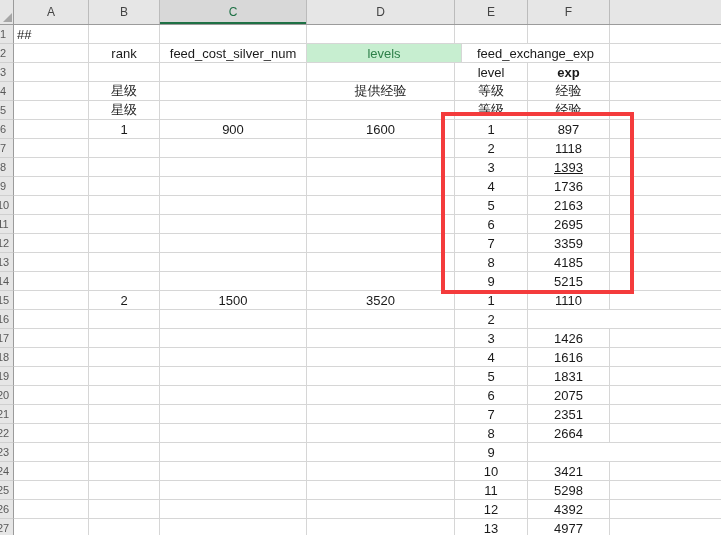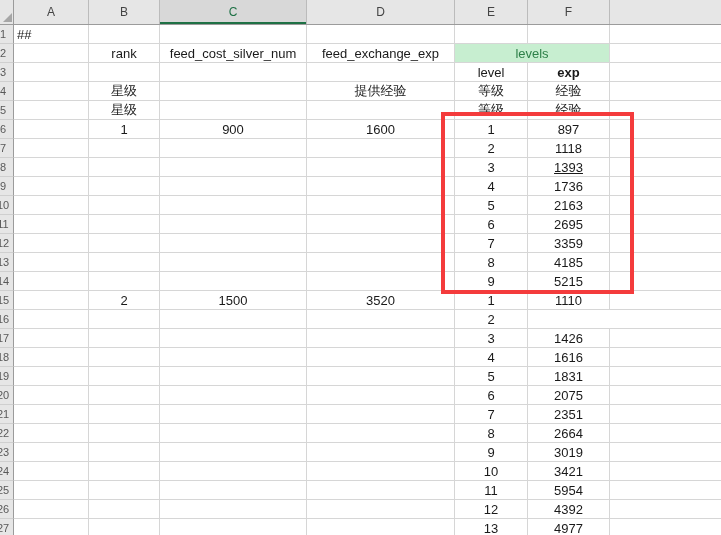--- a/index.html
+++ b/index.html
@@ -90,22 +90,22 @@
       <div class="cell" style="width: 82px;"></div>
       <div class="cell filler"></div>
     </div>
     <div class="sheet-row">
       <div class="row-header">
         <span class="row-num">2</span>
       </div>
       <div class="cell" style="width: 75px;"></div>
       <div class="cell" style="width: 71px;">rank</div>
       <div class="cell" style="width: 147px;">feed_cost_silver_num</div>
+      <div class="cell good" style="width: 155px;">levels</div>
       <div class="cell" style="width: 148px;">feed_exchange_exp</div>
-      <div class="cell good" style="width: 155px;">levels</div>
       <div class="cell filler"></div>
     </div>
     <div class="sheet-row">
       <div class="row-header">
         <span class="row-num">3</span>
       </div>
       <div class="cell" style="width: 75px;"></div>
       <div class="cell" style="width: 71px;"></div>
       <div class="cell" style="width: 147px;"></div>
       <div class="cell" style="width: 148px;"></div>
@@ -342,21 +342,20 @@
     </div>
     <div class="sheet-row">
       <div class="row-header">
         <span class="row-num">23</span>
       </div>
       <div class="cell" style="width: 75px;"></div>
       <div class="cell" style="width: 71px;"></div>
       <div class="cell" style="width: 147px;"></div>
       <div class="cell" style="width: 148px;"></div>
       <div class="cell" style="width: 73px;">9</div>
-      <div class="cell" style="width: 82px;">3019</div>
       <div class="cell filler"></div>
     </div>
     <div class="sheet-row">
       <div class="row-header">
         <span class="row-num">24</span>
       </div>
       <div class="cell" style="width: 75px;"></div>
       <div class="cell" style="width: 71px;"></div>
       <div class="cell" style="width: 147px;"></div>
       <div class="cell" style="width: 148px;"></div>
@@ -366,21 +365,21 @@
     </div>
     <div class="sheet-row">
       <div class="row-header">
         <span class="row-num">25</span>
       </div>
       <div class="cell" style="width: 75px;"></div>
       <div class="cell" style="width: 71px;"></div>
       <div class="cell" style="width: 147px;"></div>
       <div class="cell" style="width: 148px;"></div>
       <div class="cell" style="width: 73px;">11</div>
-      <div class="cell" style="width: 82px;">5954</div>
+      <div class="cell" style="width: 82px;">5298</div>
       <div class="cell filler"></div>
     </div>
     <div class="sheet-row">
       <div class="row-header">
         <span class="row-num">26</span>
       </div>
       <div class="cell" style="width: 75px;"></div>
       <div class="cell" style="width: 71px;"></div>
       <div class="cell" style="width: 147px;"></div>
       <div class="cell" style="width: 148px;"></div>

